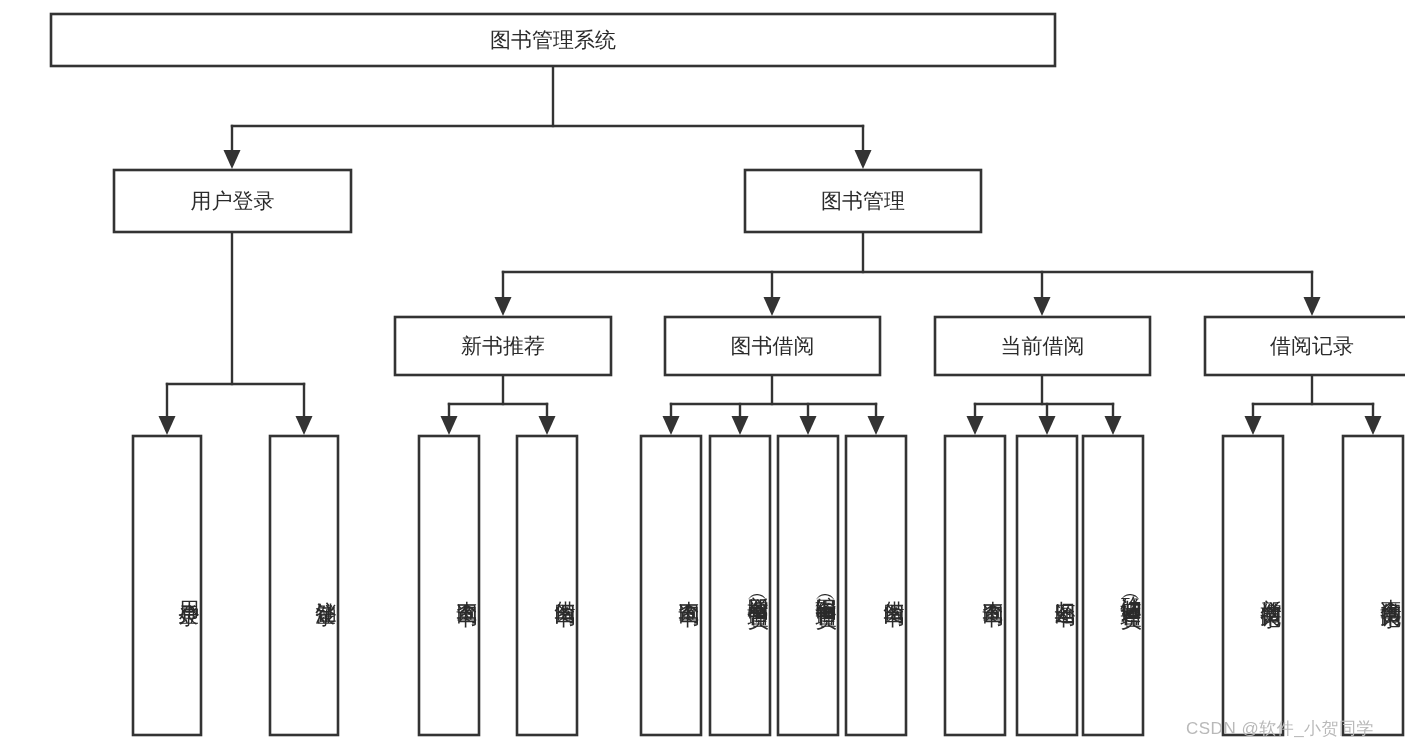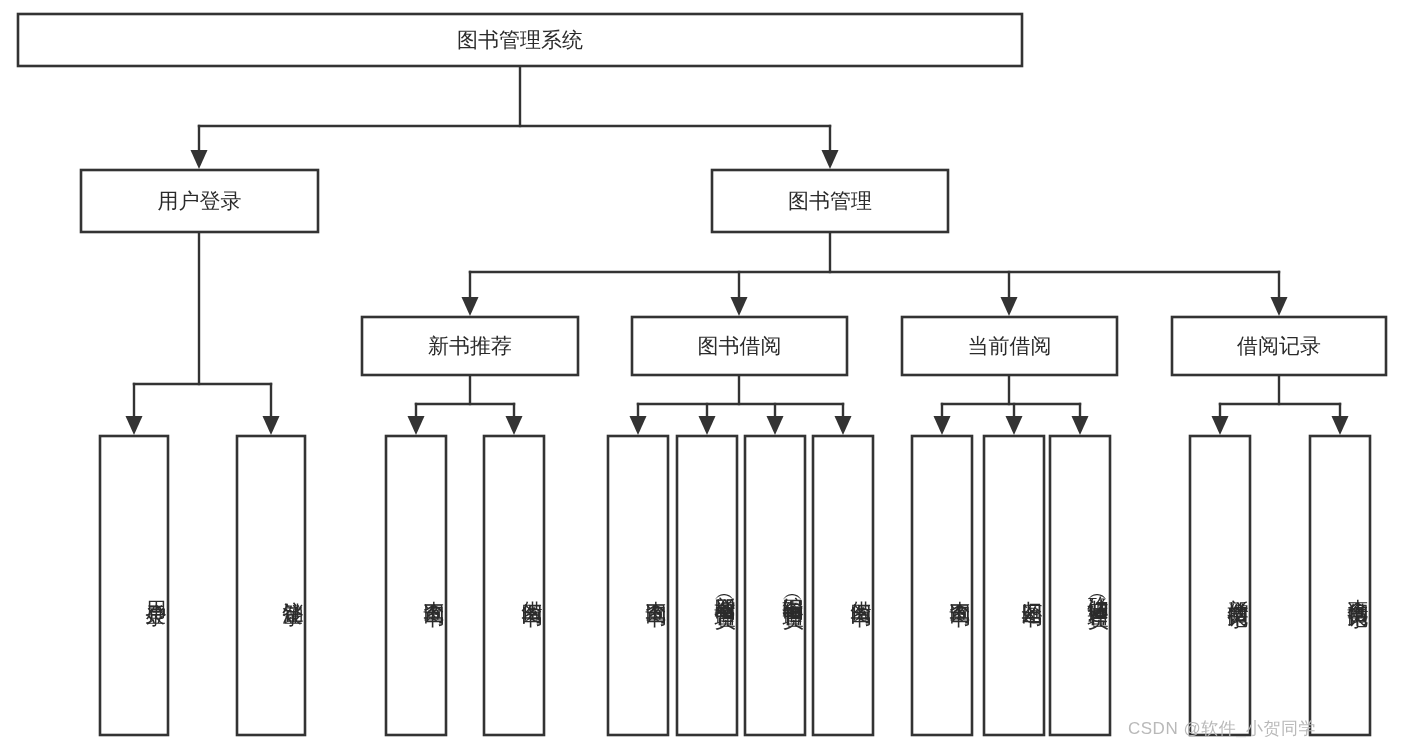--- a/index.html
+++ b/index.html
@@ -12,20 +12,21 @@
     width: 1405px;
     height: 747px;
     font-family: "Liberation Sans", "DejaVu Sans", sans-serif;
     overflow: hidden;
     position: relative;
   }
   #diagram-root {
     position: relative;
     width: 1142px;
     height: 747px;
+    margin-left: 33px;
   }
   svg.flow {
     position: absolute;
     top: 0;
     left: 0;
     width: 1405px;
     height: 747px;
     display: block;
   }
   .node-rect {
@@ -225,14 +226,14 @@
       <div class="node-label-v" style="left: 608px; top: 450px; width: 60px; height: 275px;">查询图书</div>
       <div class="node-label-v" style="left: 677px; top: 450px; width: 60px; height: 275px;">新增图书（管理员）</div>
       <div class="node-label-v" style="left: 745px; top: 450px; width: 60px; height: 275px;">编辑图书（管理员）</div>
       <div class="node-label-v" style="left: 813px; top: 450px; width: 60px; height: 275px;">借阅图书</div>
       <div class="node-label-v" style="left: 912px; top: 450px; width: 60px; height: 275px;">查询图书</div>
       <div class="node-label-v" style="left: 984px; top: 450px; width: 60px; height: 275px;">归还图书</div>
       <div class="node-label-v" style="left: 1050px; top: 450px; width: 60px; height: 275px;">确认归还（管理员）</div>
       <div class="node-label-v" style="left: 1190px; top: 450px; width: 60px; height: 275px;">新增借阅记录</div>
       <div class="node-label-v" style="left: 1310px; top: 450px; width: 60px; height: 275px;">查询借阅记录</div>
     </div>
-  <div class="watermark" style="left: 1128px; top: 717px;">CSDN @软件_小贺同学</div>
+  <div class="watermark" style="left: 1153px; top: 717px;">CSDN @软件_小贺同学</div>
 </div>
 
 </body></html>

